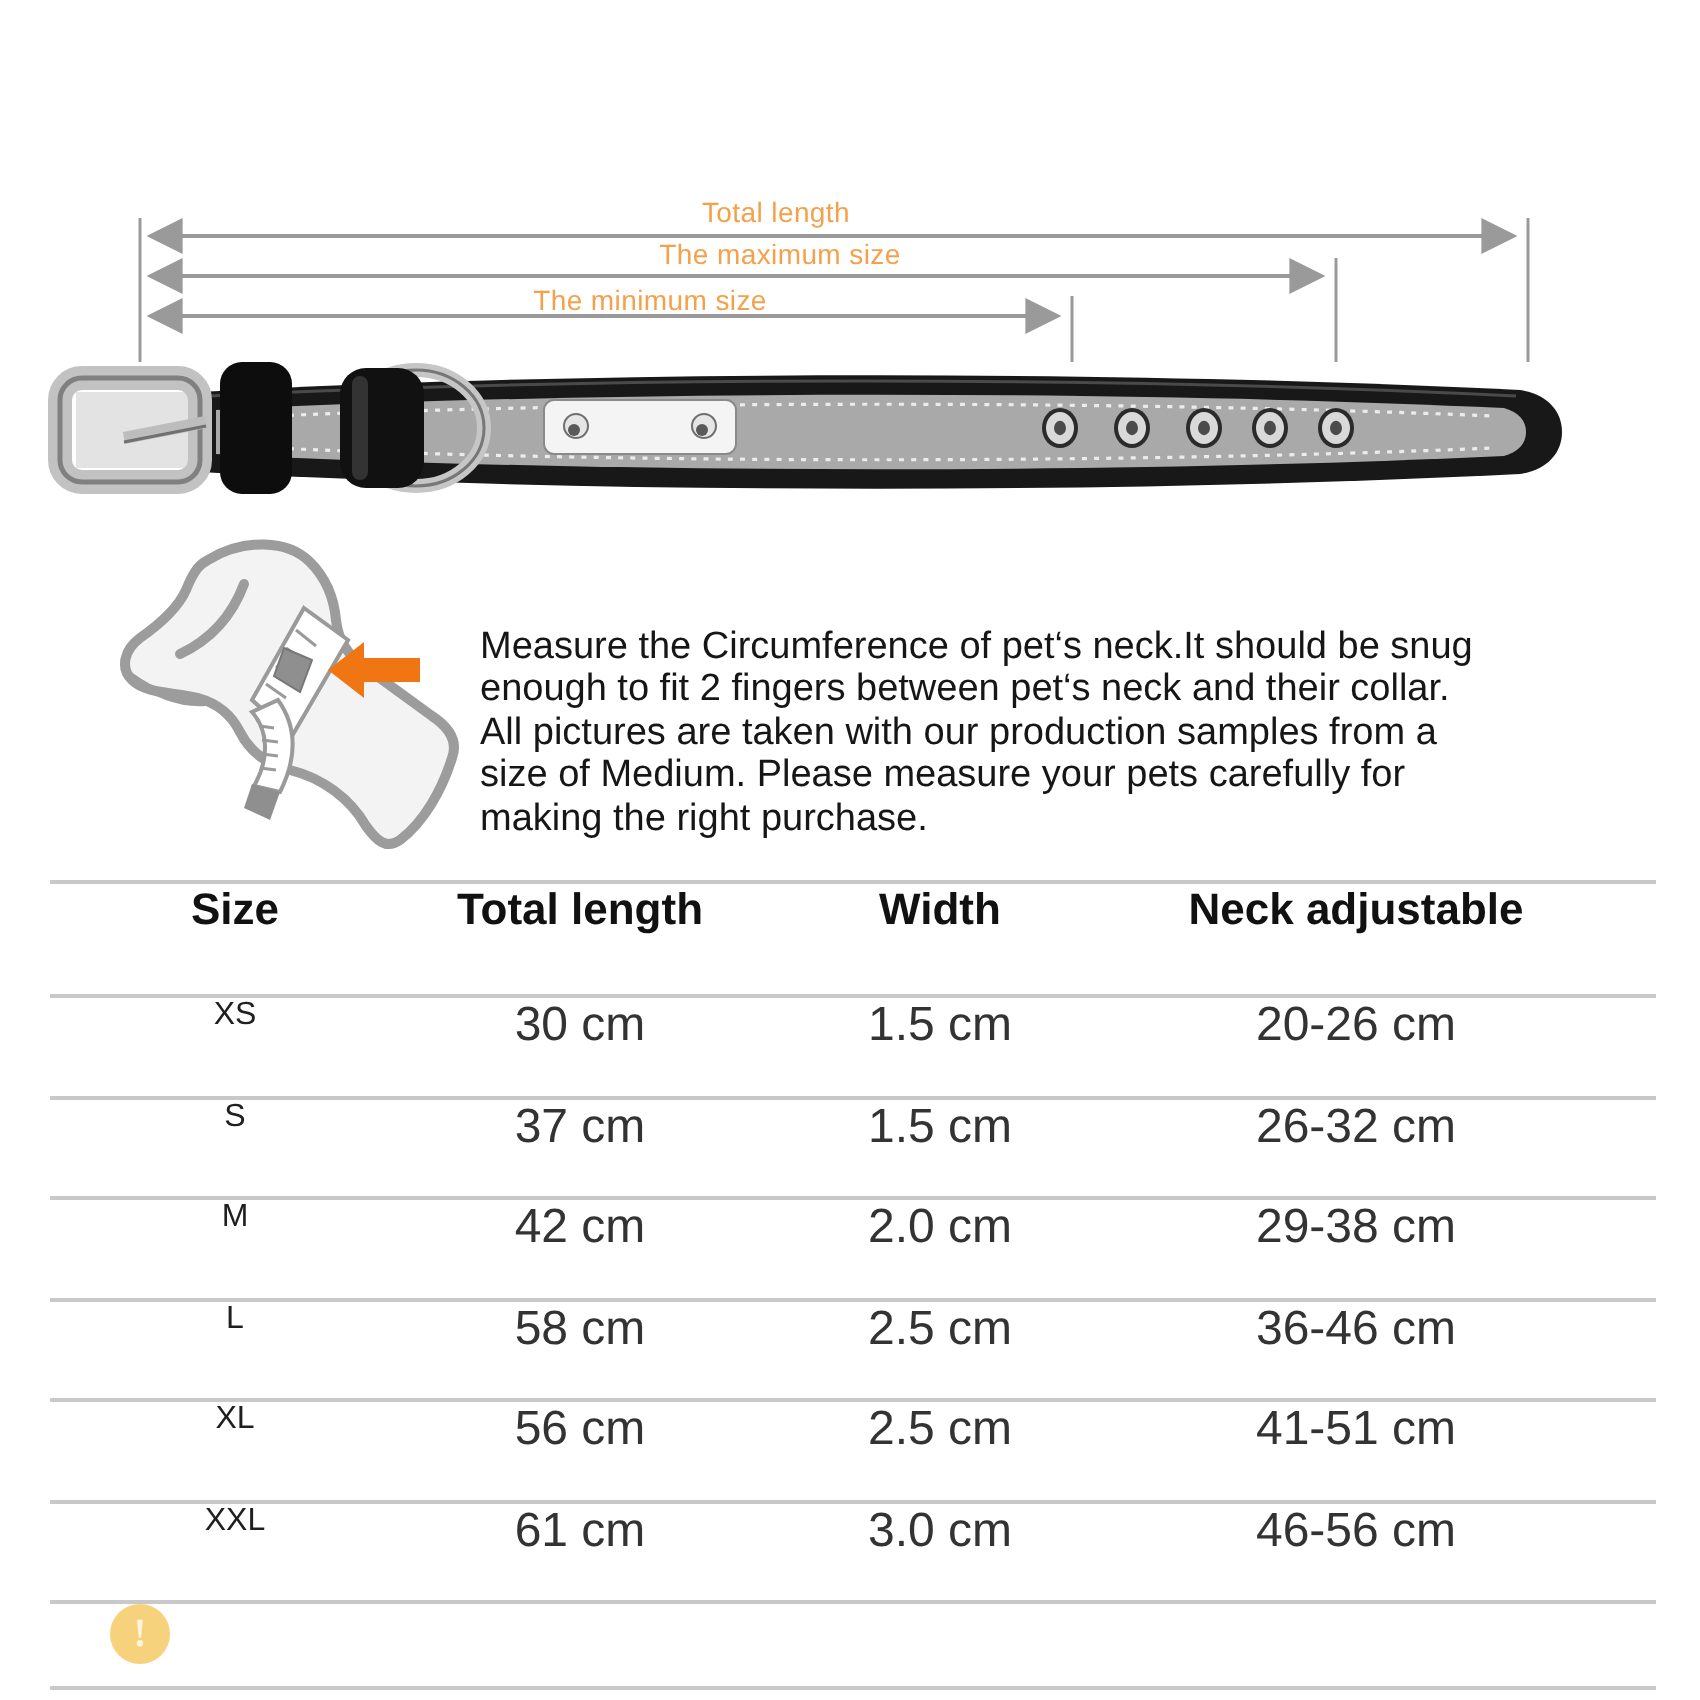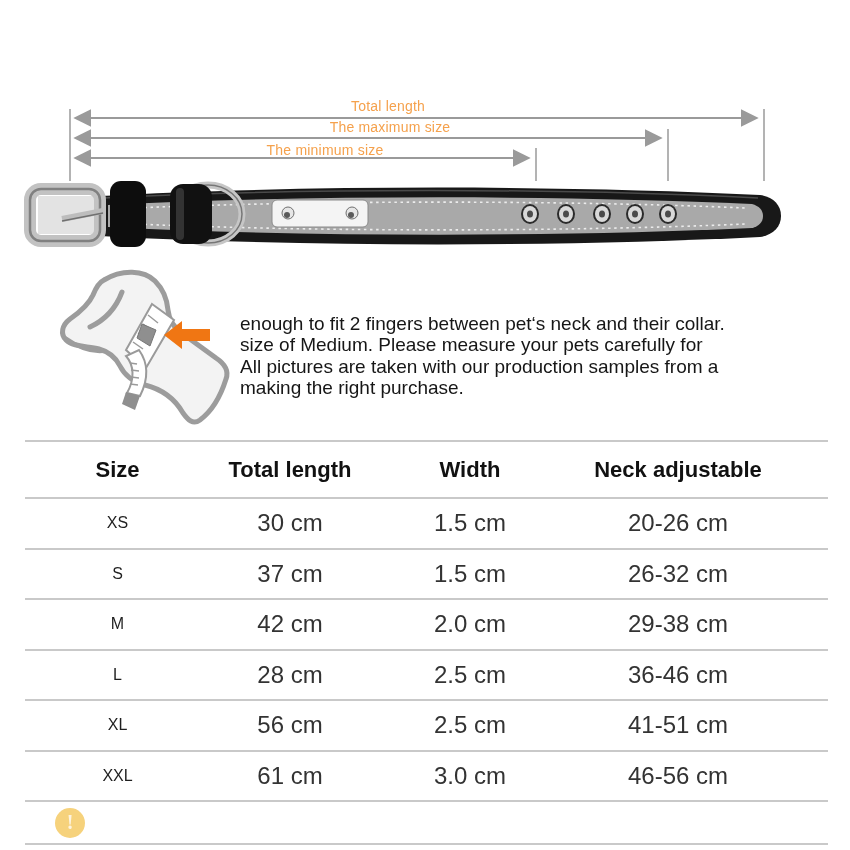--- a/index.html
+++ b/index.html
@@ -23,21 +23,21 @@
   .measure-text {
     position:absolute; left:240px; top:313px; width:585px;
     font-size:19px; line-height:21.4px; color:#161616;
   }
 
   
   .size-table {
     position:absolute; left:25px; top:440px; width:803px;
   }
   .trow {
-    display:flex; align-items:center;
+    display:flex; align-items:flex-start;
     border-top:2px solid #c9c9c9;
   }
   .trow.header { height:57px; }
   .trow.data   { height:50.5px; }
   .trow.note   { height:45px; border-bottom:2px solid #c9c9c9; }
   .c1 { width:185px; text-align:center; }
   .c2 { width:160px; text-align:center; }
   .c3 { width:200px; text-align:center; }
   .c4 { width:216px; text-align:center; }
   .header .c1,.header .c2,.header .c3,.header .c4 {
@@ -182,23 +182,24 @@
       <line x1="89" y1="109" x2="97" y2="110" stroke="#9a9a9a" stroke-width="1.5"></line>
       <line x1="88" y1="116" x2="96" y2="117" stroke="#9a9a9a" stroke-width="1.5"></line>
       <polygon points="84,124 98,128 93,142 80,136" fill="#8f8f8f"></polygon>
       <polygon points="100,56 114,62 108,78 95,70" fill="#8f8f8f" stroke="#777" stroke-width="1"></polygon>
     </g>
 
     <polygon points="122,67 140,53 140,61 168,61 168,73 140,73 140,81" fill="#f07613"></polygon>
   </svg>
 
   <div class="measure-text">
+    <div>Measure the Circumference of pet‘s neck.It should be snug</div>
     <div>enough to fit 2 fingers between pet‘s neck and their collar.</div>
+    <div>All pictures are taken with our production samples from a</div>
     <div>size of Medium. Please measure your pets carefully for</div>
-    <div>All pictures are taken with our production samples from a</div>
     <div>making the right purchase.</div>
   </div>
 
   <div class="size-table">
     <div class="trow header">
       <div class="c1">Size</div>
       <div class="c2">Total length</div>
       <div class="c3">Width</div>
       <div class="c4">Neck adjustable</div>
     </div>
@@ -216,21 +217,21 @@
       <div class="c4">26-32 cm</div>
     </div>
     <div class="trow data">
       <div class="c1">M</div>
       <div class="c2">42 cm</div>
       <div class="c3">2.0 cm</div>
       <div class="c4">29-38 cm</div>
     </div>
     <div class="trow data">
       <div class="c1">L</div>
-      <div class="c2">28 cm</div>
+      <div class="c2">58 cm</div>
       <div class="c3">2.5 cm</div>
       <div class="c4">36-46 cm</div>
     </div>
     <div class="trow data">
       <div class="c1">XL</div>
       <div class="c2">56 cm</div>
       <div class="c3">2.5 cm</div>
       <div class="c4">41-51 cm</div>
     </div>
     <div class="trow data">

